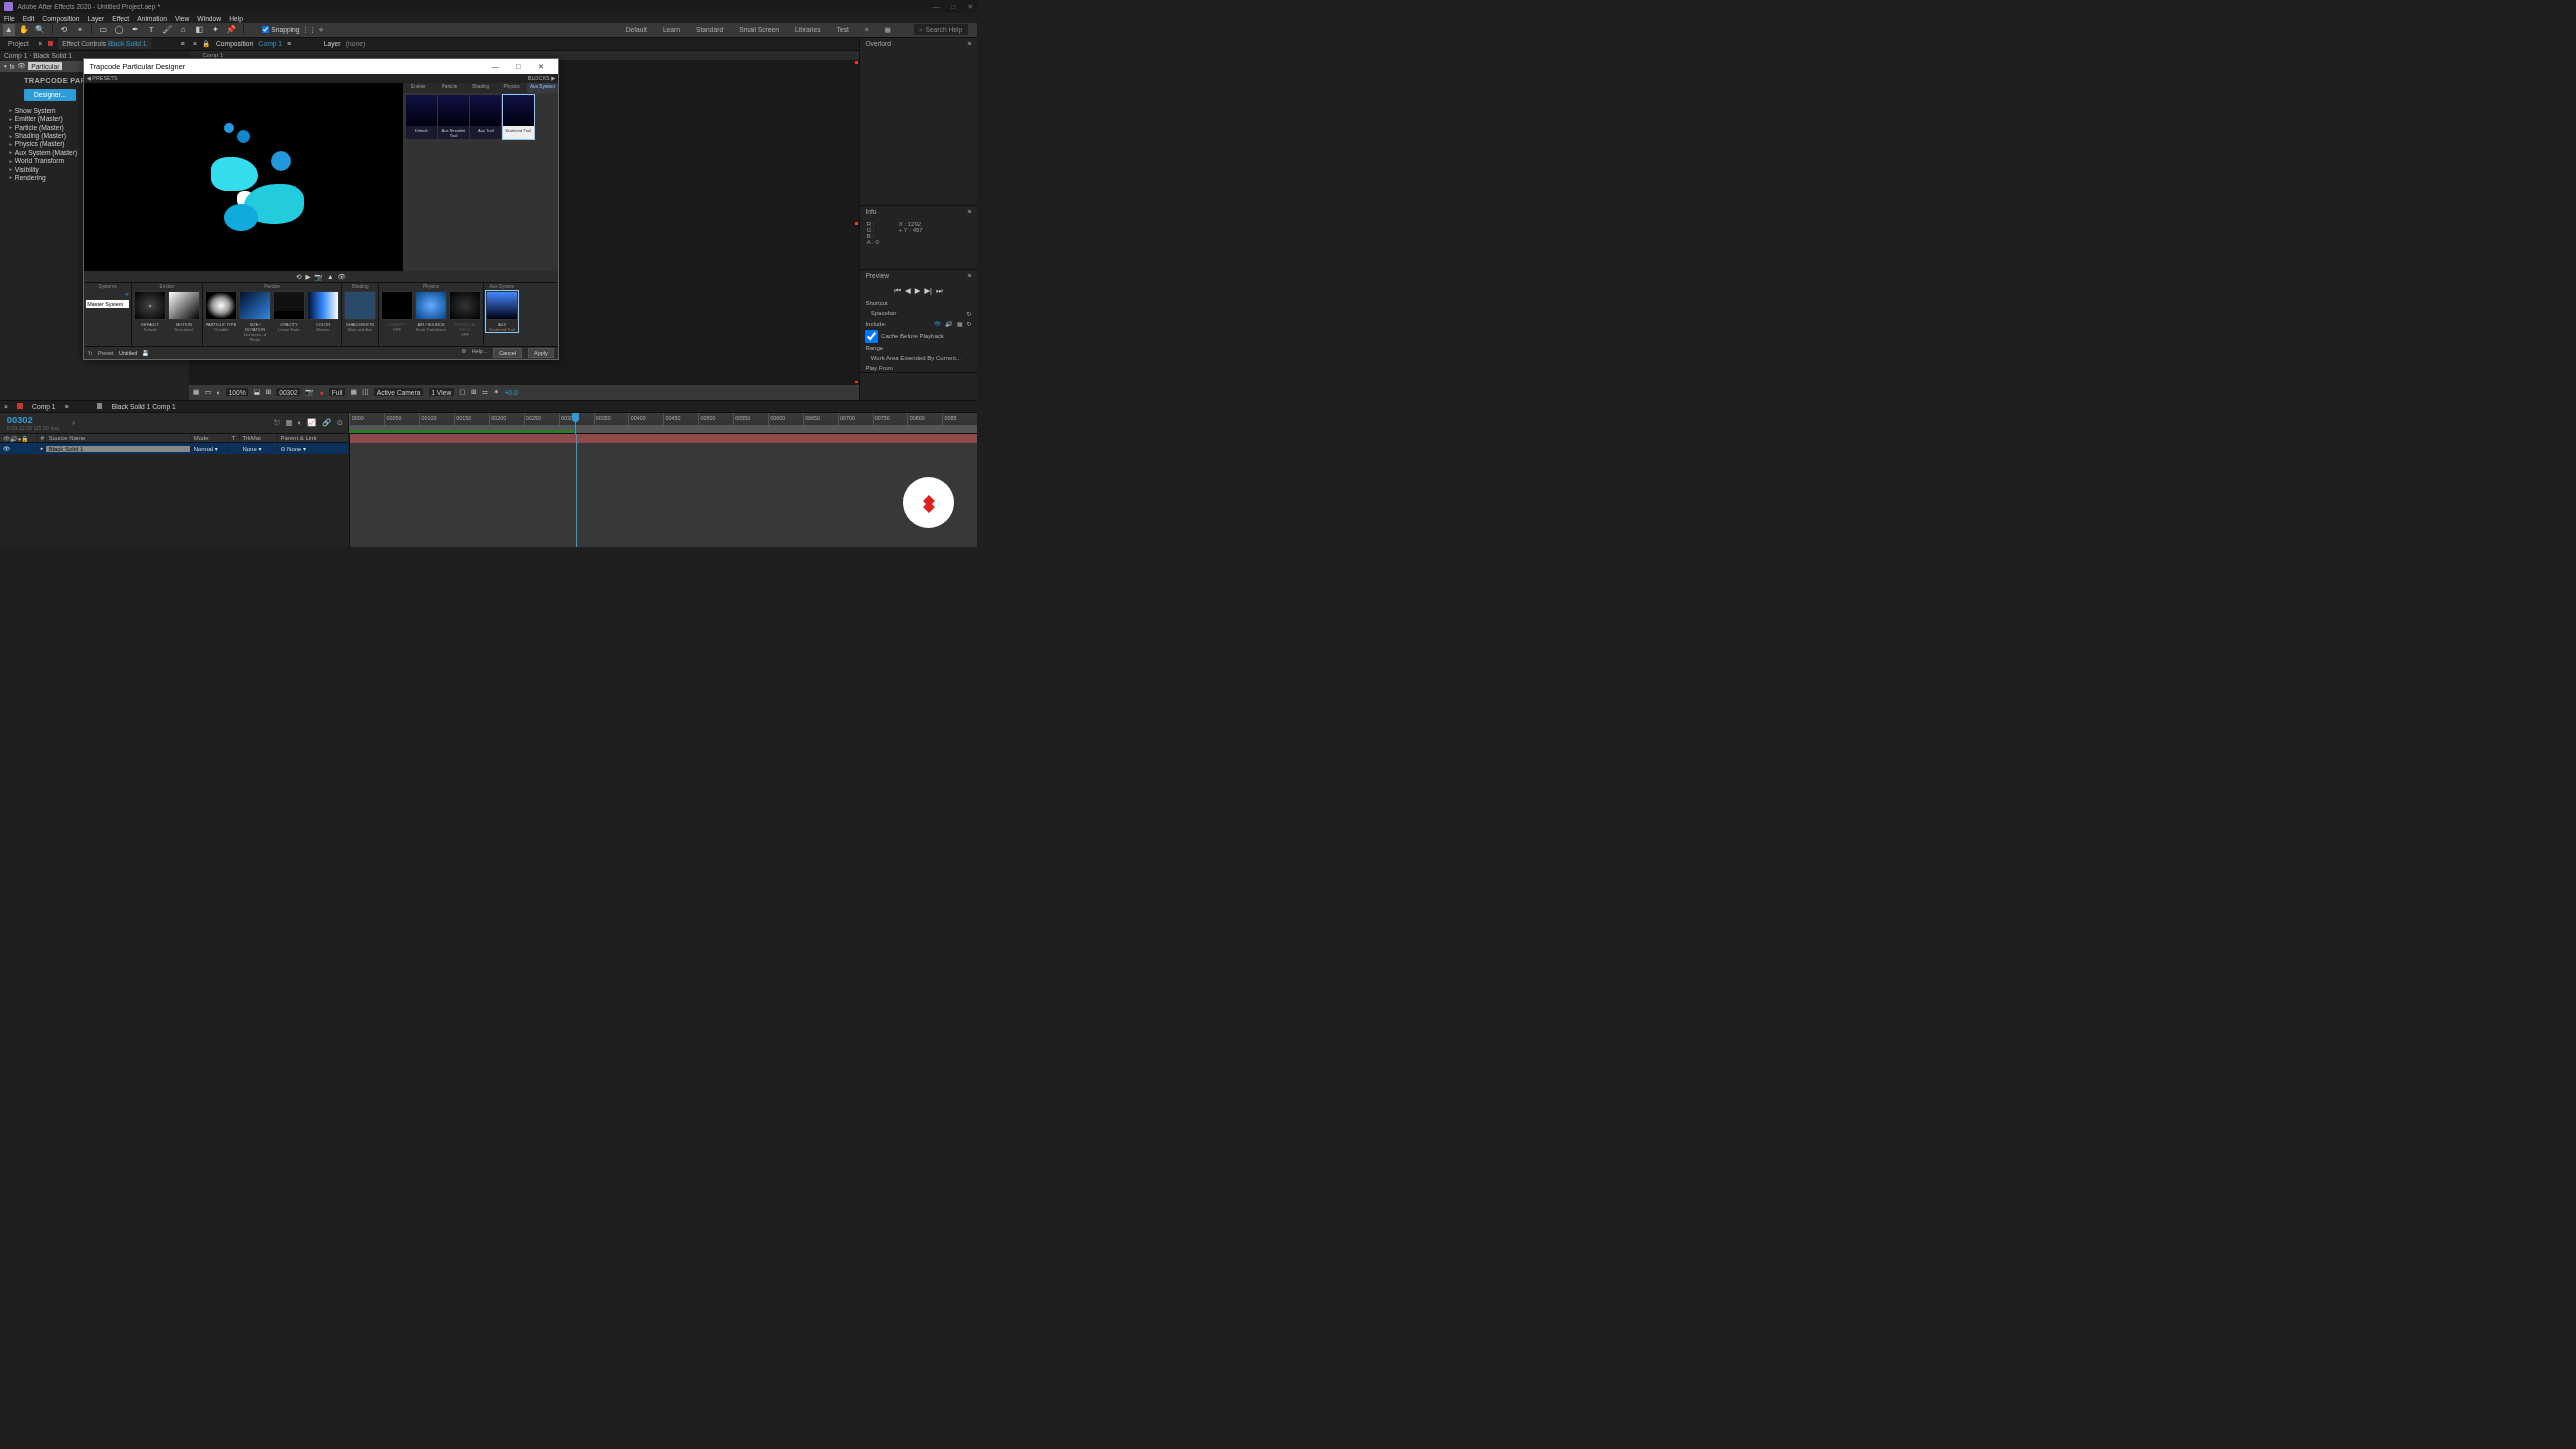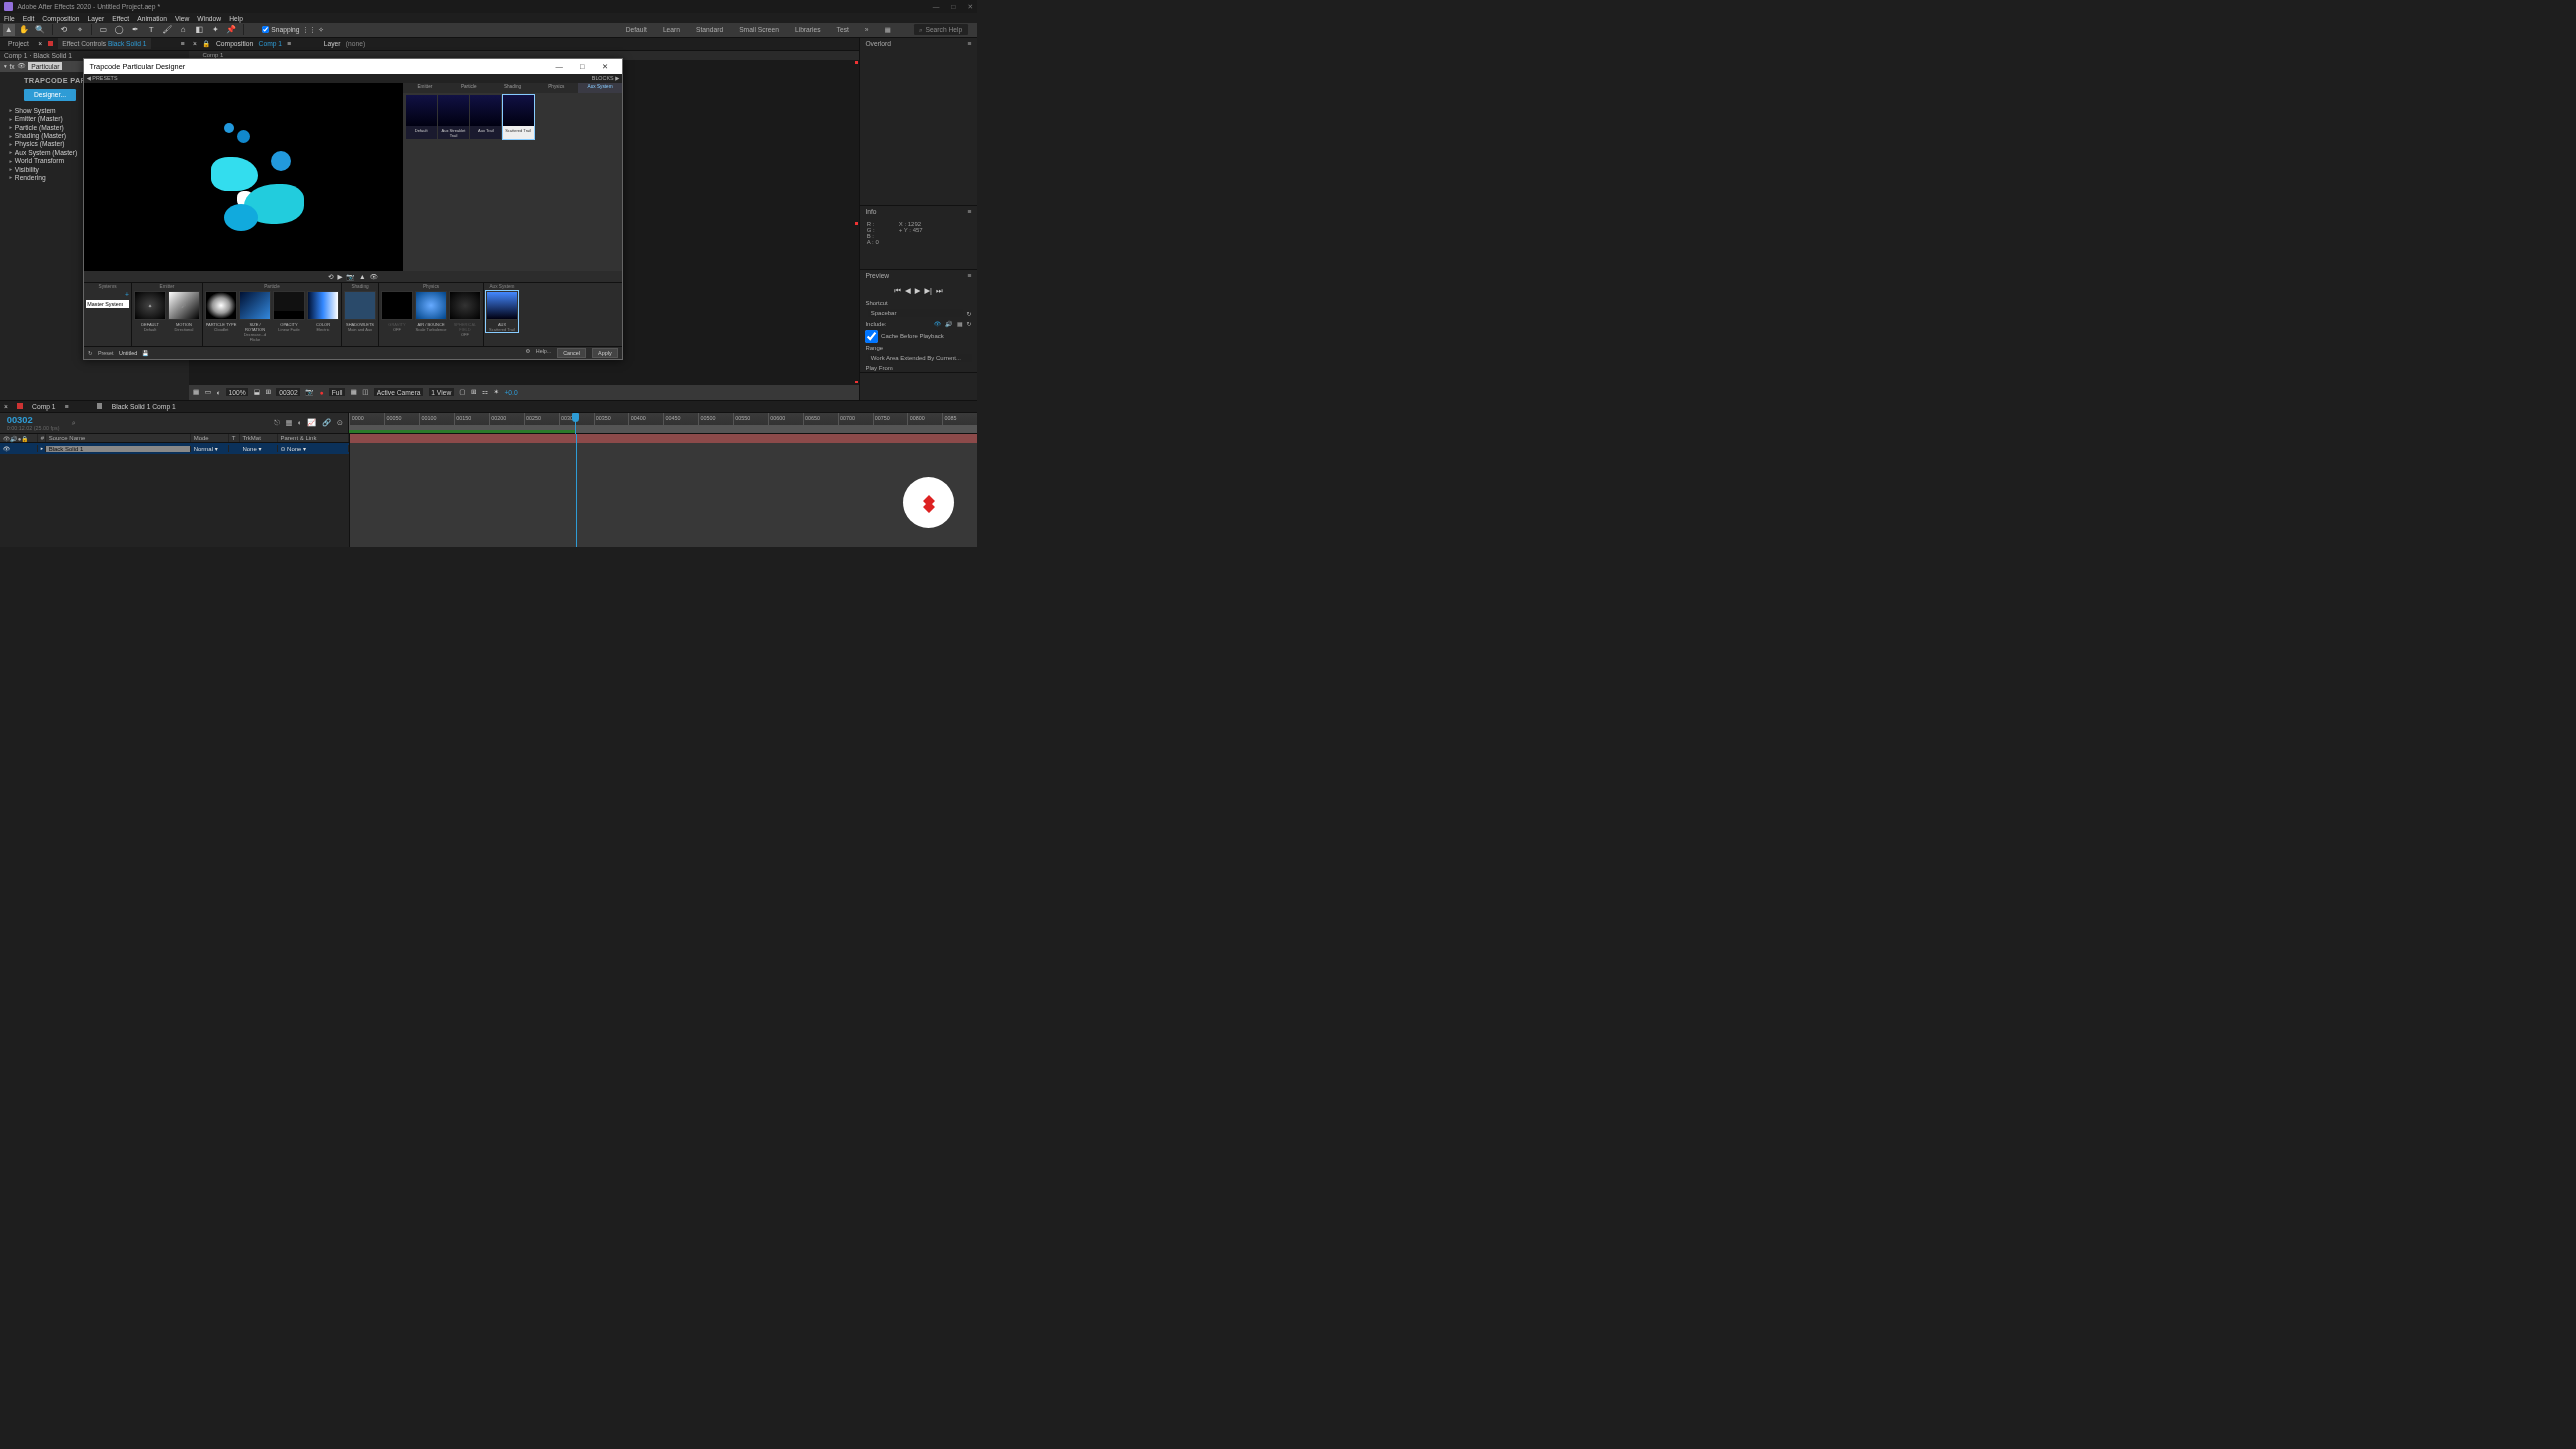--- a/index.html
+++ b/index.html
@@ -83,21 +83,21 @@
 .tl-cols { display: flex; height: 9.4px; background: #2f2f2f; font-size: 6px; color: #aaa; border-bottom: 0.7px solid #111; }
 .tl-cols > div { padding: 0.7px 2.7px; border-right: 0.7px solid #222; }
 .tl-row { display: flex; height: 10.7px; background: #0b315a; font-size: 6px; color: #ddd; align-items: center; }
 .tl-row .cell { padding: 0 2.7px; border-right: 0.7px solid #222; }
 .tl-track { flex: 1; background: #383838; position: relative; border-left: 0.7px solid #111; }
 .layer-bar { position: absolute; left: 0; right: 0; height: 9.4px; background: #8c4a4a; top: 0; }
 .tl-footer { margin-top: auto; height: 12px; background: #2a2a2a; display: flex; align-items: center; font-size: 6px; color: #888; padding: 0 4px; }
 .tl-footer .toggle { margin: 0 auto; }
 
 
-.dialog { position: absolute; left: 83px; top: 58px; width: 540px; background: #7f1d1d; border: 0.7px solid #666; box-shadow: 0 1.3px 8px rgba(0,0,0,.6); z-index: 50; }
+.dialog { position: absolute; left: 83px; top: 58px; width: 476px; background: #7f1d1d; border: 0.7px solid #666; box-shadow: 0 1.3px 8px rgba(0,0,0,.6); z-index: 50; }
 .dlg-title { height: 14.8px; background: #fff; color: #000; display: flex; align-items: center; padding: 0 5.4px; font-size: 7.4px; }
 .dlg-title .ctrl { margin-left: auto; display: flex; gap: 0; }
 .dlg-title .ctrl span { width: 23px; text-align: center; color: #333; }
 .dlg-bar { height: 9.4px; background: #222; display: flex; align-items: center; font-size: 5.4px; color: #aaa; padding: 0 2.7px; }
 .dlg-bar .right { margin-left: auto; }
 .dlg-body { display: flex; height: 188px; }
 .dlg-preview { flex: 0 0 319px; background: #000; position: relative; display: flex; align-items: center; justify-content: center; }
 .particles { position: relative; width: 134px; height: 121px; }
 .blob { position: absolute; border-radius: 50%; filter: blur(0.7px); }
 .dlg-blocks { flex: 1; background: #333; }

